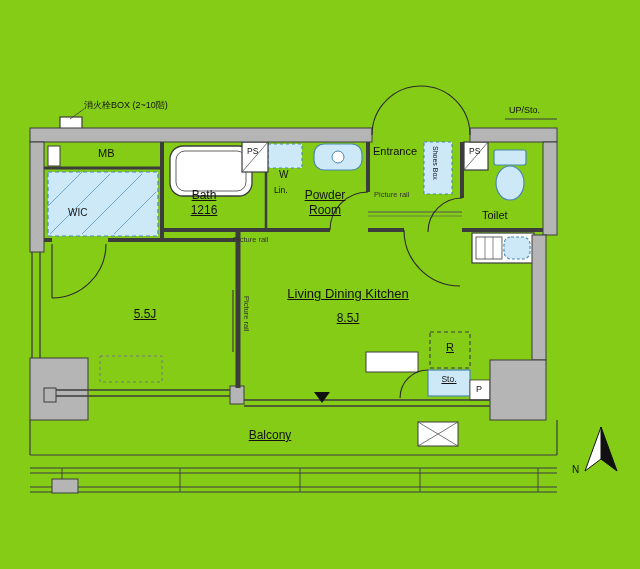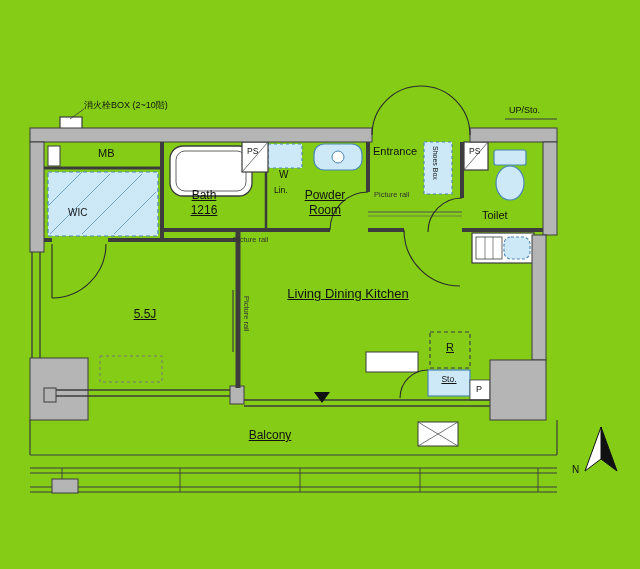--- a/index.html
+++ b/index.html
@@ -161,20 +161,21 @@
 
   <div class="lbl" style="left:469px; top:147px; font-size:8.5px;">PS</div>
 
   <div class="lbl" style="left:482px; top:209px; font-size:11px;text-align:center;">Toilet</div>
 
   <div class="lbl" style="left:68px; top:207px; font-size:10px;">WIC</div>
 
   <div class="lbl c" style="left:95px; top:308px; width:100px; font-size:12px;">5.5J</div>
 
   <div class="lbl c" style="left:250px; top:287px; width:196px; font-size:13px;">Living Dining Kitchen</div>
+  <div class="lbl c" style="left:250px; top:312px; width:196px; font-size:12px;">8.5J</div>
 
   <div class="lbl c" style="left:430px; top:341px; width:40px; font-size:11px;">R</div>
 
   <div class="lbl c" style="left:428px; top:375px; width:42px; font-size:8.5px;">Sto.</div>
 
   <div class="lbl" style="left:476px; top:384px; font-size:9px;">P</div>
 
   <div class="lbl c" style="left:225px; top:429px; width:90px; font-size:12px;">Balcony</div>
 
   <div class="lbl" style="left:572px; top:464px; font-size:10px;">N</div>

